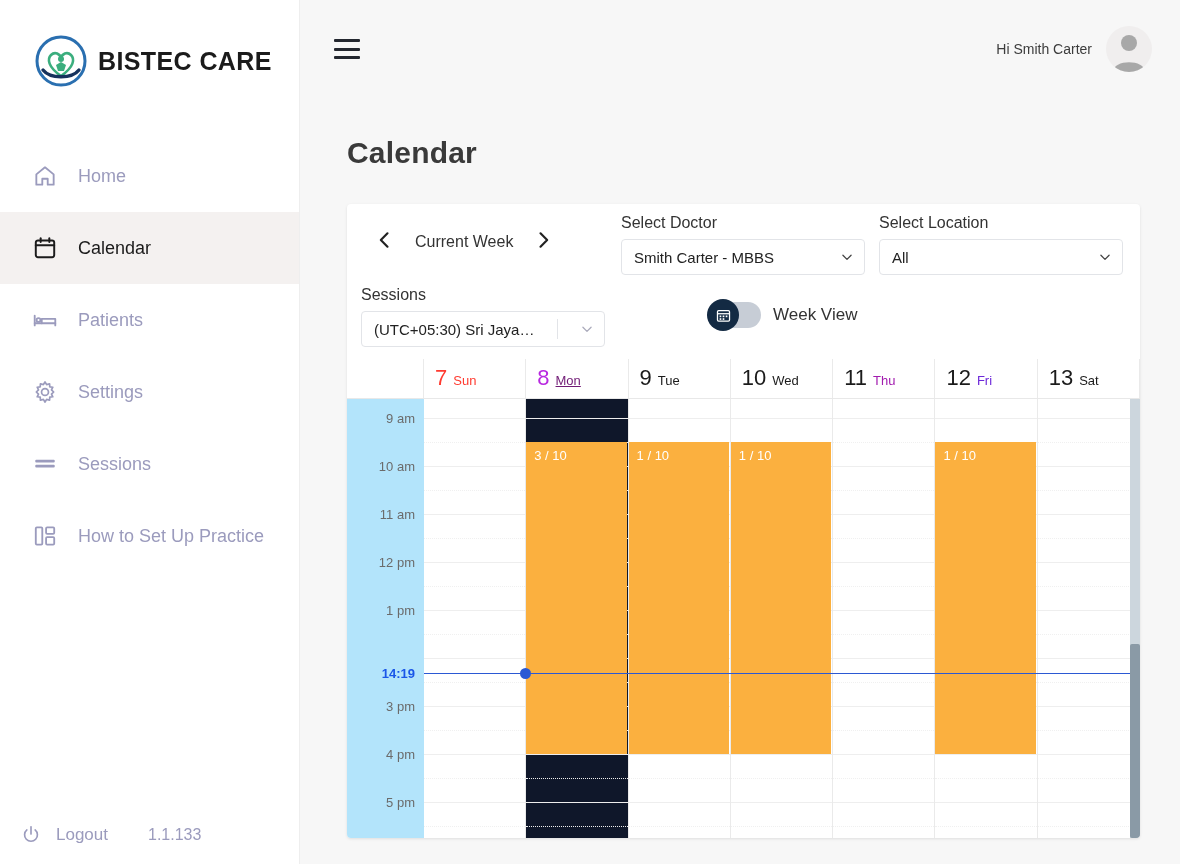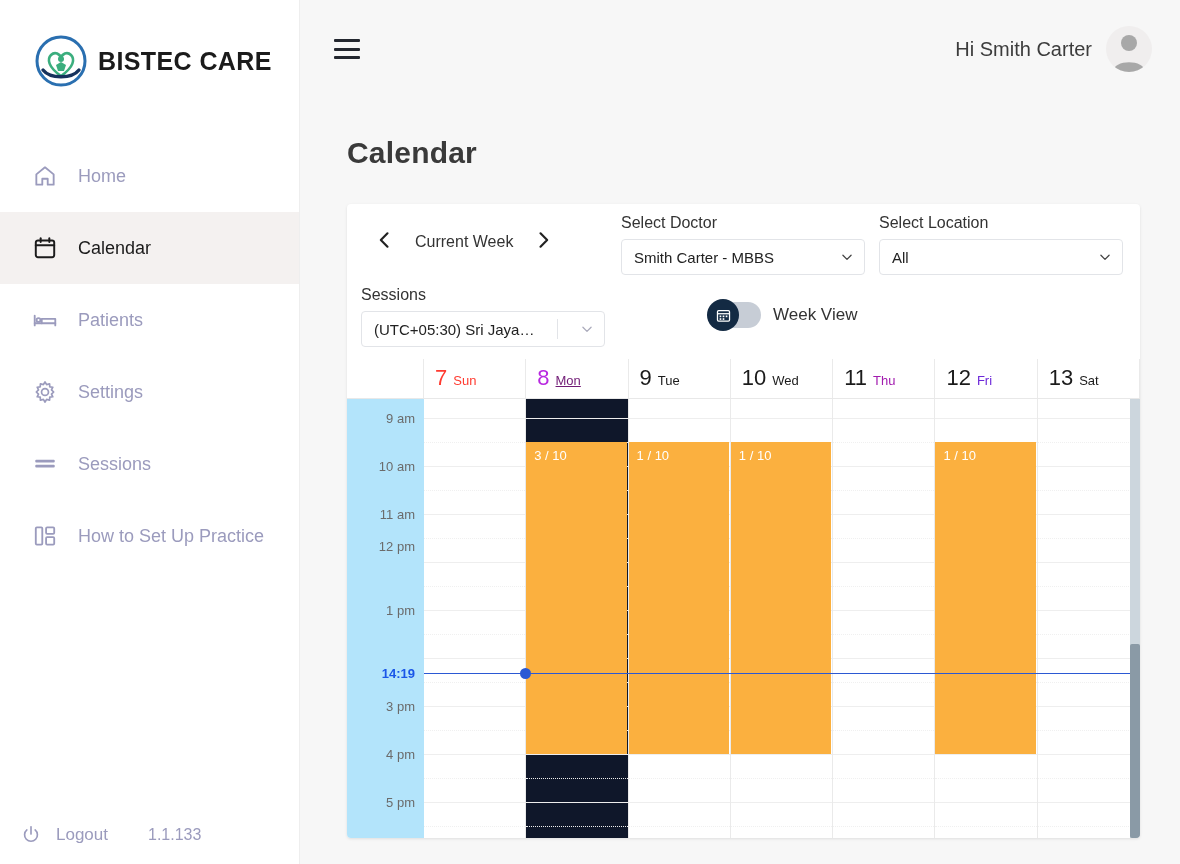--- a/index.html
+++ b/index.html
@@ -45,21 +45,21 @@
 
   
   .main { flex: 1 1 auto; height: 864px; background: #f7f7f7; position: relative; overflow: hidden; }
   .topbar {
     height: 98px; display: flex; align-items: center;
     justify-content: space-between; padding: 0 28px 0 34px;
   }
   .hamburger { width: 26px; height: 20px; display: flex; flex-direction: column; justify-content: space-between; cursor: pointer; }
   .hamburger span { display: block; height: 3px; background: #23272f; border-radius: 1px; }
   .user-area { display: flex; align-items: center; gap: 14px; }
-  .greeting { font-size: 20px; color: #3c3c3c; }
+  .greeting { font-size: 14px; color: #3c3c3c; }
   .avatar {
     width: 46px; height: 46px; border-radius: 50%; background: #f0eeee;
     display: flex; align-items: center; justify-content: center; overflow: hidden; cursor: pointer;
   }
 
   .page-title { font-size: 30px; color: #3a3a3a; padding: 38px 0 0 47px; letter-spacing: .2px; }
 
   .card {
     margin: 34px 40px 0 47px; background: #ffffff;
     border-radius: 4px; box-shadow: 0 1px 3px rgba(0,0,0,.10);
@@ -369,21 +369,21 @@
                 <span class="dname" style="color: rgb(27, 27, 27);">Sat</span>
               </div>
             </div>
         </div>
 
         <div class="cal-body">
           <div class="timegutter" id="timegutter">
               <div class="tlabel" style="top: 19.2px;">9 am</div>
               <div class="tlabel" style="top: 67.2px;">10 am</div>
               <div class="tlabel" style="top: 115.2px;">11 am</div>
-              <div class="tlabel" style="top: 147px; text-align: right;">12 pm</div>
+              <div class="tlabel" style="top: 163px; text-align: right;">12 pm</div>
               <div class="tlabel" style="top: 211.2px; text-align: right;">1 pm</div>
               <div class="tlabel now" style="top: 274.402px;">14:19</div>
               <div class="tlabel" style="top: 307.2px;">3 pm</div>
               <div class="tlabel" style="top: 355.2px;">4 pm</div>
               <div class="tlabel" style="top: 403.2px;">5 pm</div>
             </div>
           <div class="daycols" id="daycols">
               <div class="daycol">
                 <div class="hline" style="top: 19.2px;"></div>
                 <div class="hline half" style="top: 43.2px;"></div>

